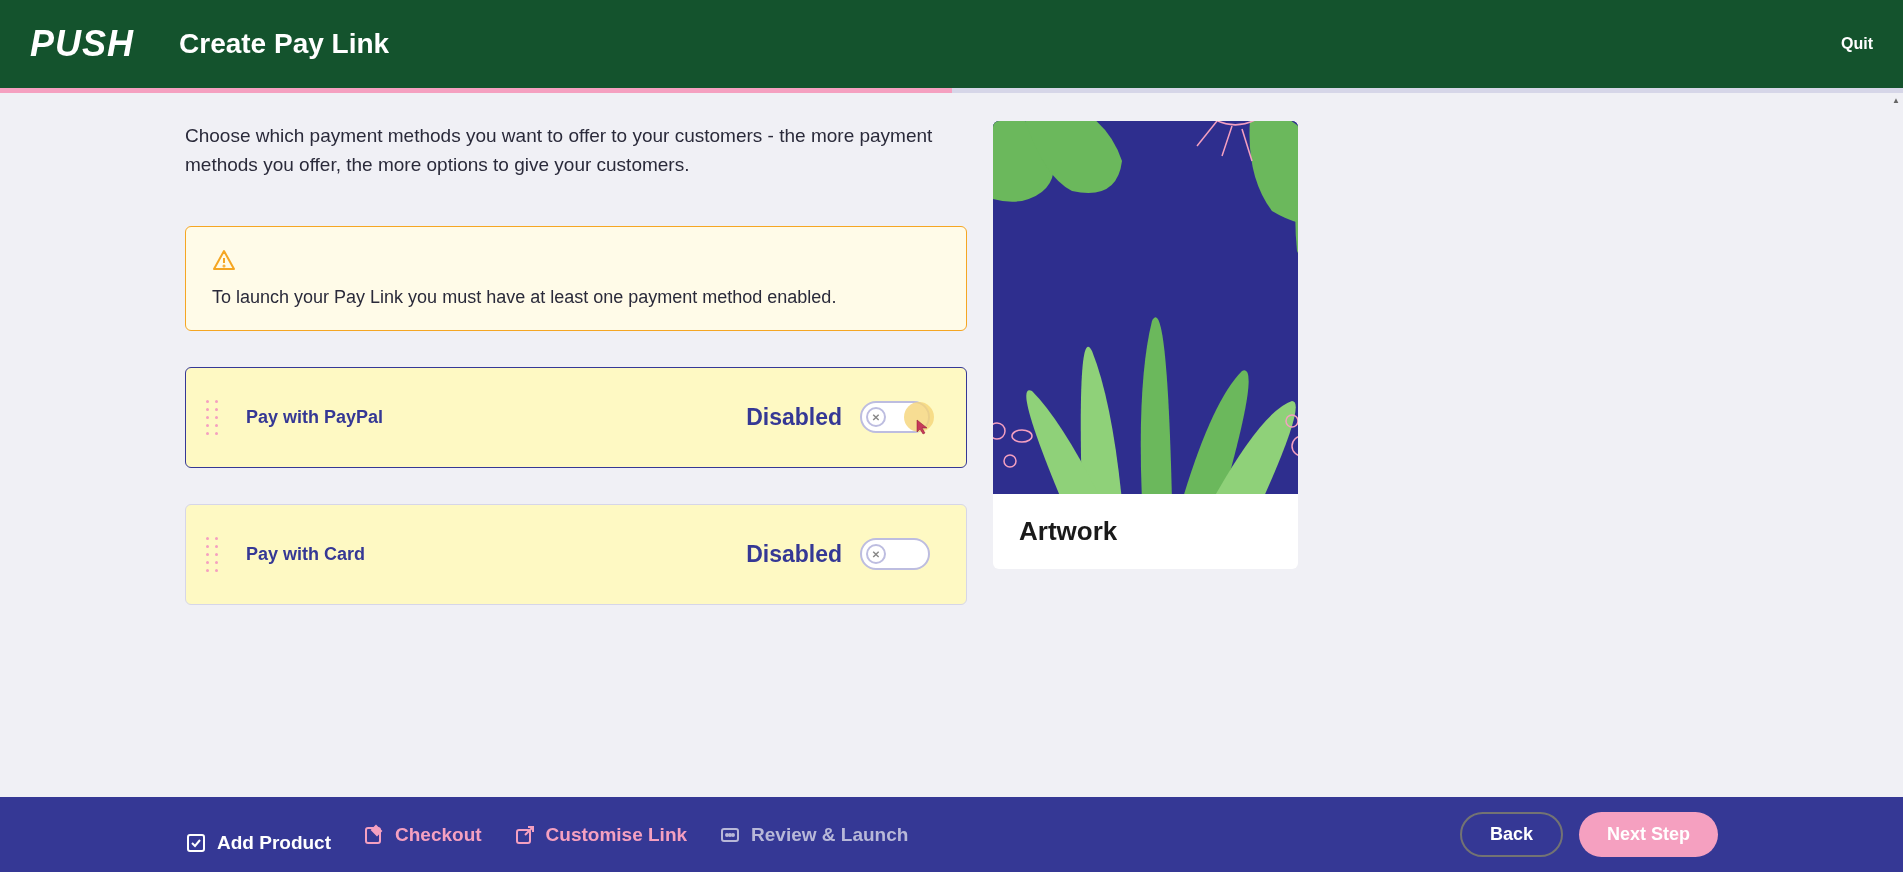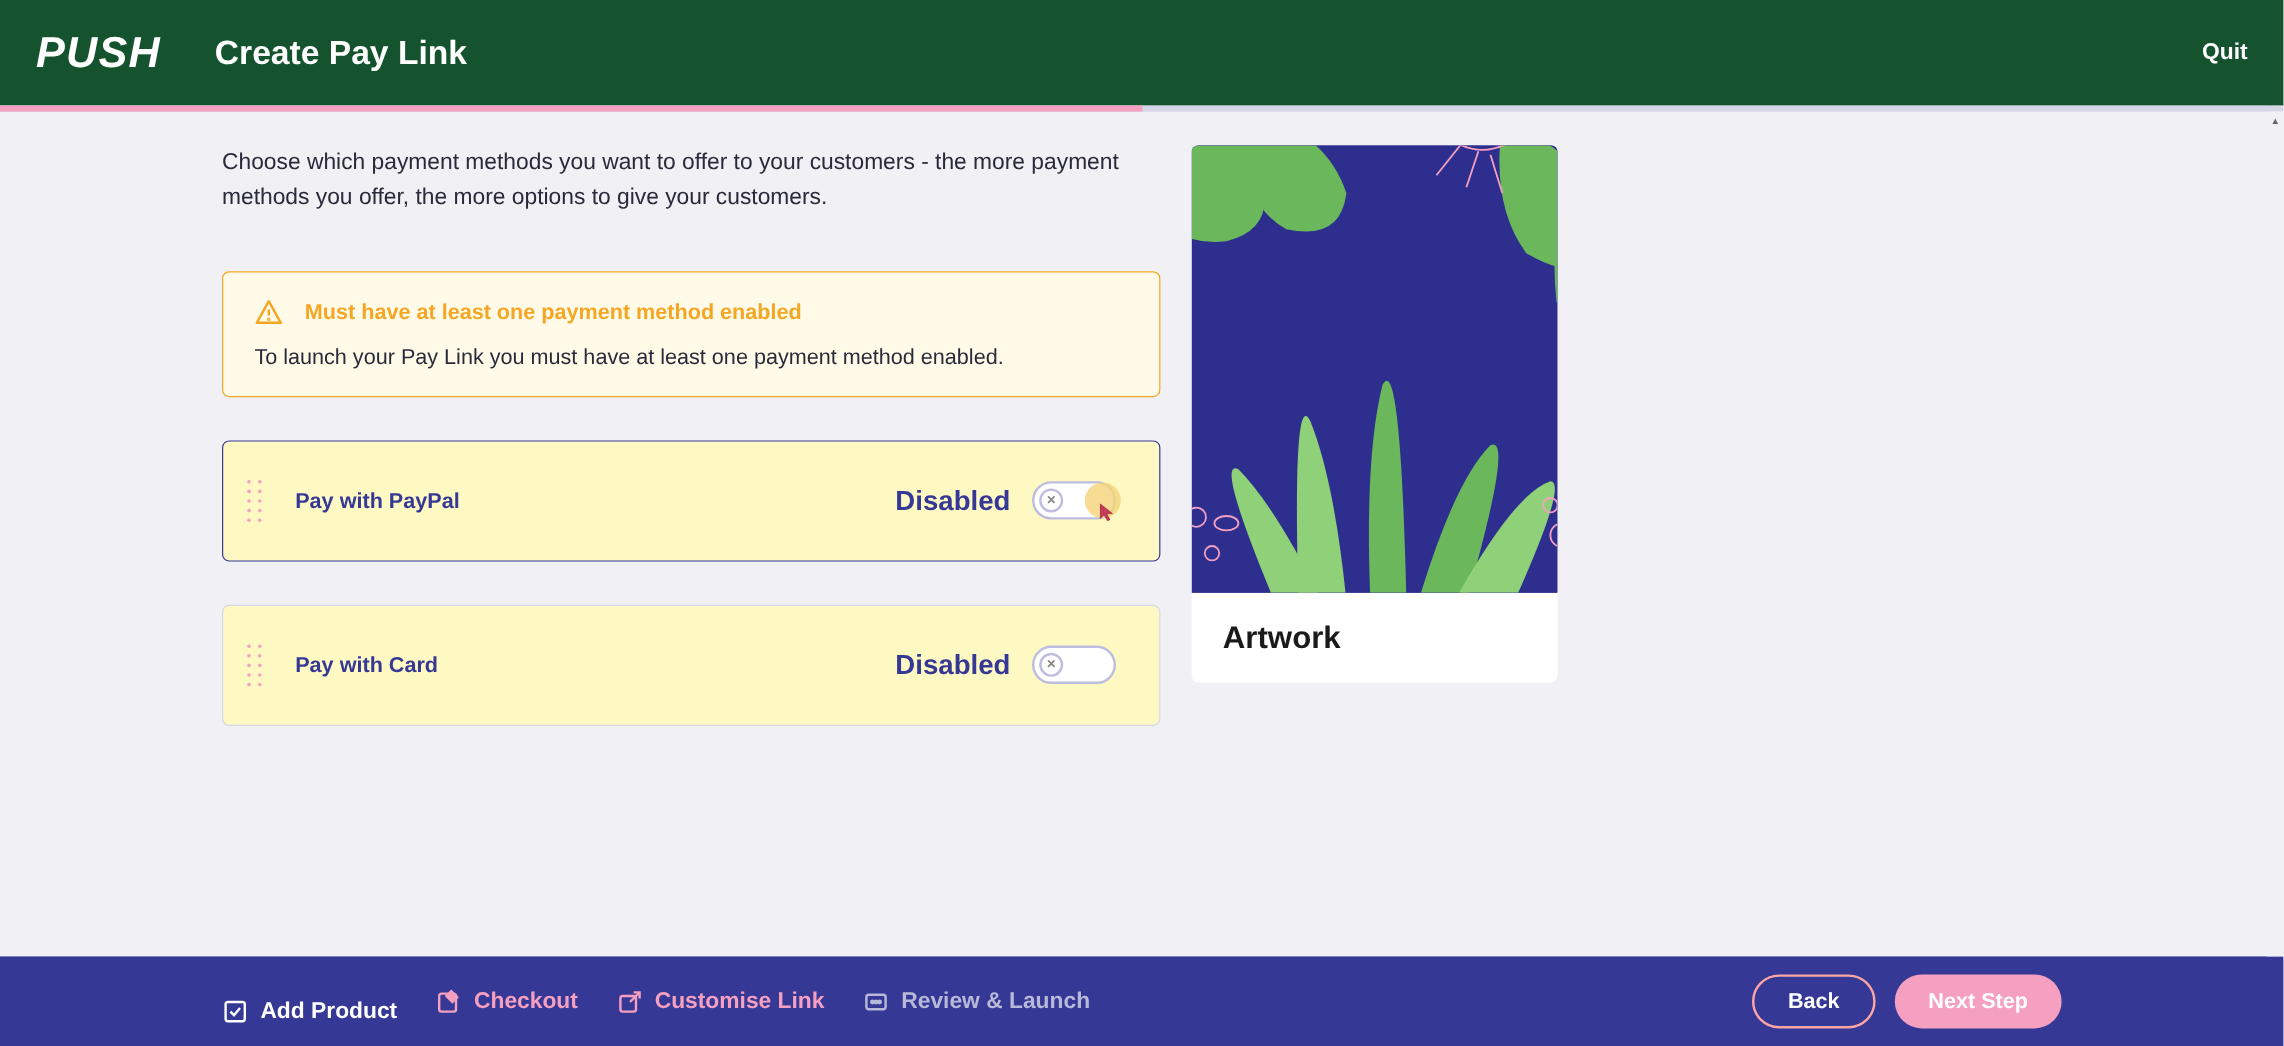--- a/index.html
+++ b/index.html
@@ -2,21 +2,21 @@
 <html><head>
 <meta charset="utf-8">
 <style>
 * { margin: 0; padding: 0; box-sizing: border-box; font-family: -apple-system, BlinkMacSystemFont, 'Segoe UI', sans-serif; }
 body { background: #f0f0f5; width: 1903px; height: 872px; overflow: hidden; position: relative; }
 
 .header { background: #14532d; height: 88px; display: flex; align-items: center; padding: 0 30px; justify-content: space-between; }
 .header-left { display: flex; align-items: center; gap: 45px; }
 .logo { font-size: 36px; font-weight: 900; font-style: italic; color: #fff; letter-spacing: 1px; }
 .page-title { font-size: 28px; font-weight: 600; color: #fff; }
-.quit-btn { font-size: 19px; font-weight: 600; color: #fff; cursor: pointer; }
+.quit-btn { font-size: 16px; font-weight: 600; color: #fff; cursor: pointer; }
 
 .progress-bar { height: 5px; background: #d6d6e8; position: relative; }
 .progress-fill { height: 100%; background: #f5a0c0; width: 50%; }
 
 .content { padding: 28px 185px 0 185px; height: calc(100% - 88px - 5px - 75px); overflow-y: auto; }
 .content-inner { display: flex; gap: 26px; }
 .left-col { flex: 1; max-width: 782px; }
 .right-col { width: 305px; }
 
 .description { font-size: 19px; color: #2a2a3a; line-height: 1.55; margin-bottom: 46px; }
@@ -50,21 +50,21 @@
 .footer { position: absolute; bottom: 0; left: 0; right: 0; height: 75px; background: #353895; display: flex; align-items: center; padding: 0 185px; justify-content: space-between; }
 .footer-steps { display: flex; gap: 32px; }
 .step { display: flex; align-items: center; gap: 10px; font-size: 19px; font-weight: 600; cursor: pointer; }
 .step-white { color: #fff; margin-top: 16px; }
 .step-pink { color: #f5a0c0; }
 .step-grey { color: #b8b8d8; }
 .step-icon { width: 22px; height: 22px; }
 
 .footer-btns { display: flex; gap: 16px; }
 .btn { padding: 10px 28px; border-radius: 24px; font-size: 18px; font-weight: 700; cursor: pointer; border: none; }
-.btn-back { background: transparent; color: #fff; border: 2px solid #fca5a5; }
+.btn-back { background: transparent; color: #fff; border: 2px solid #737373; }
 .btn-next { background: #f5a0c0; color: #fff; }
 
 .scrollbar-track { position: absolute; right: 0; top: 93px; width: 14px; height: calc(100% - 93px - 75px); background: #f0f0f5; }
 .scrollbar-arrow { width: 14px; height: 14px; display: flex; align-items: center; justify-content: center; font-size: 8px; color: #666; cursor: pointer; }
 </style>
 </head>
 <body>
 
 <div class="header">
   <div class="header-left">
@@ -83,21 +83,20 @@
     <div class="left-col">
       <p class="description">Choose which payment methods you want to offer to your customers - the more payment methods you offer, the more options to give your customers.</p>
 
       <div class="alert-box">
         <div class="alert-title">
           <svg class="warning-icon" viewBox="0 0 24 24" fill="none" stroke="#f5a623" stroke-width="2">
             <path d="M12 2 L22 20 L2 20 Z" stroke-linejoin="round"></path>
             <line x1="12" y1="9" x2="12" y2="14"></line>
             <circle cx="12" cy="17" r="0.5" fill="#f5a623"></circle>
           </svg>
-          <span class="alert-title-text">Must have at least one payment method enabled</span>
         </div>
         <div class="alert-body">To launch your Pay Link you must have at least one payment method enabled.</div>
       </div>
 
       <div class="method-card active">
         <div class="drag-handle">
           <div class="drag-row">
               <div class="drag-dot"></div>
               <div class="drag-dot"></div>
             </div>

